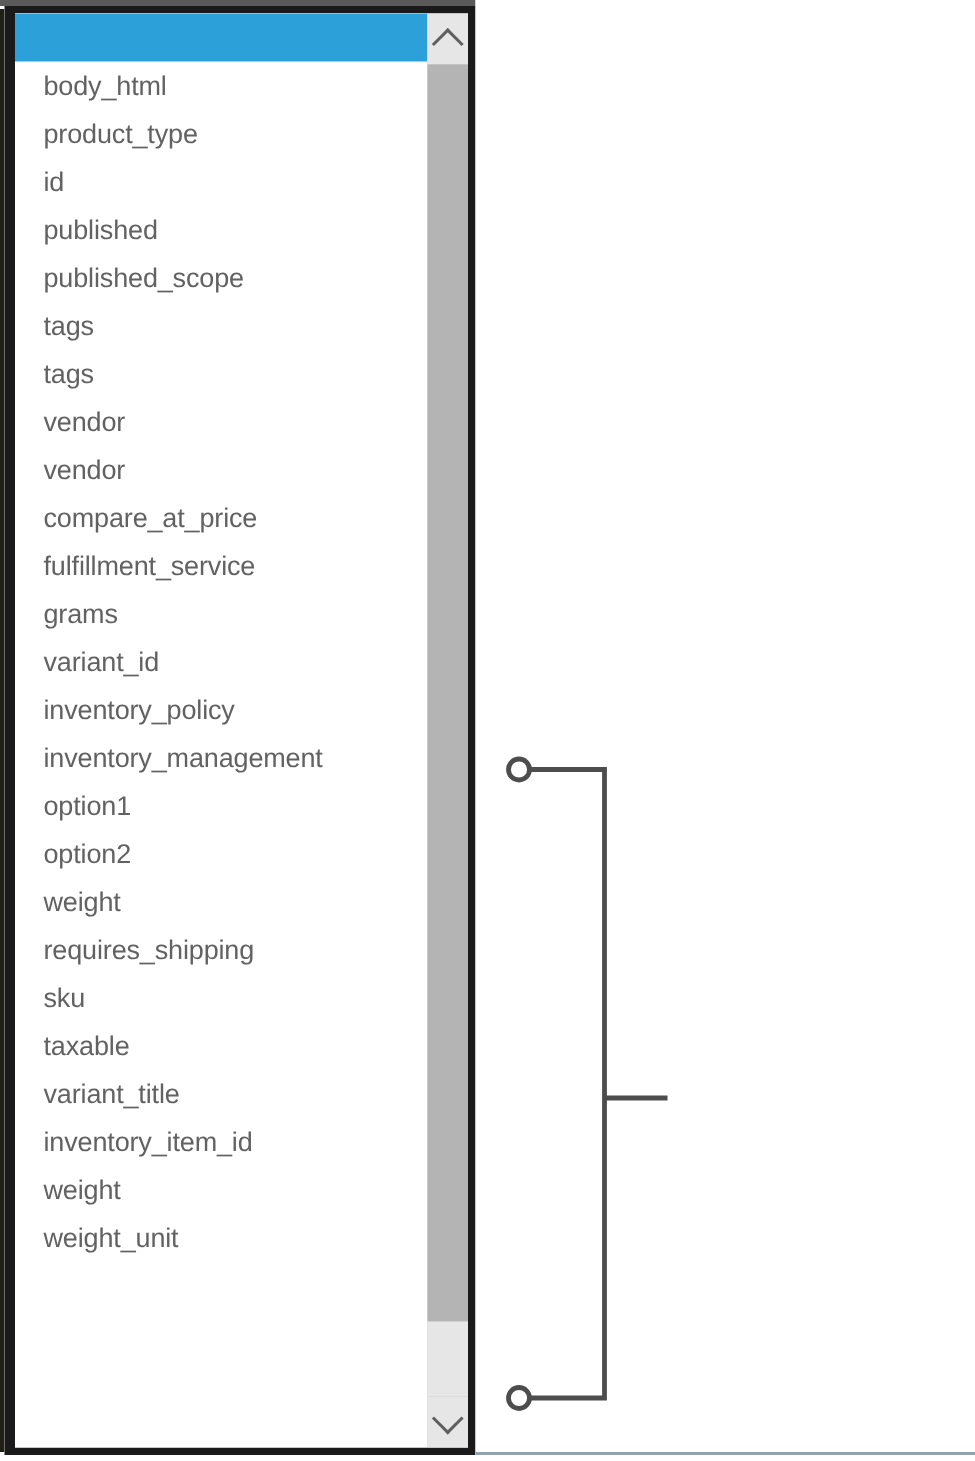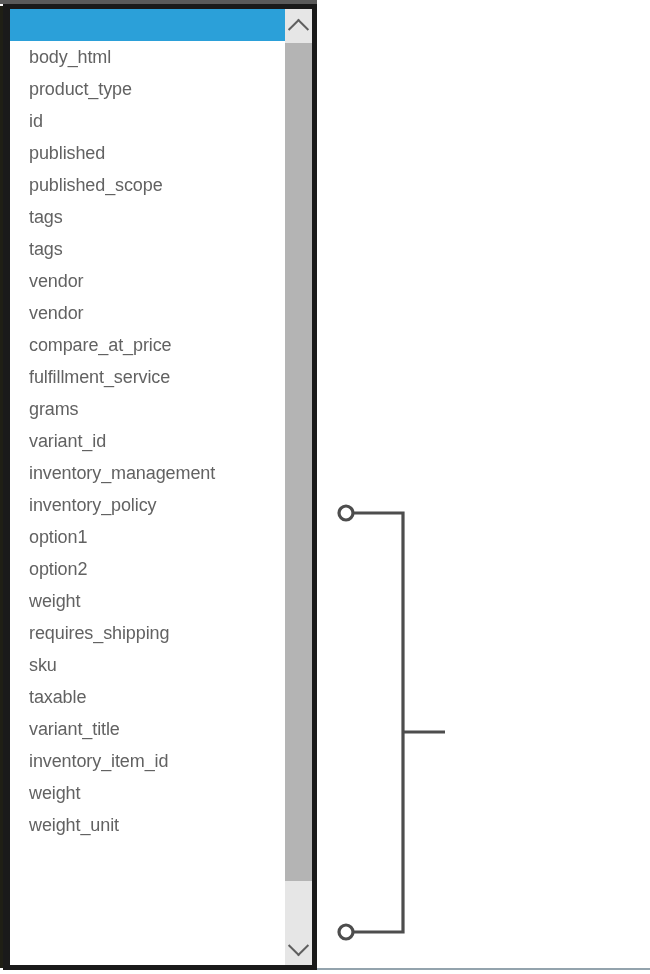--- a/index.html
+++ b/index.html
@@ -172,22 +172,22 @@
     <div class="option-row">published</div>
     <div class="option-row">published_scope</div>
     <div class="option-row">tags</div>
     <div class="option-row">tags</div>
     <div class="option-row">vendor</div>
     <div class="option-row">vendor</div>
     <div class="option-row">compare_at_price</div>
     <div class="option-row">fulfillment_service</div>
     <div class="option-row">grams</div>
     <div class="option-row">variant_id</div>
+    <div class="option-row">inventory_policy</div>
     <div class="option-row">inventory_management</div>
-    <div class="option-row">inventory_policy</div>
     <div class="option-row">option1</div>
     <div class="option-row">option2</div>
     <div class="option-row">weight</div>
     <div class="option-row">requires_shipping</div>
     <div class="option-row">sku</div>
     <div class="option-row">taxable</div>
     <div class="option-row">variant_title</div>
     <div class="option-row">inventory_item_id</div>
     <div class="option-row">weight</div>
     <div class="option-row">weight_unit</div>

